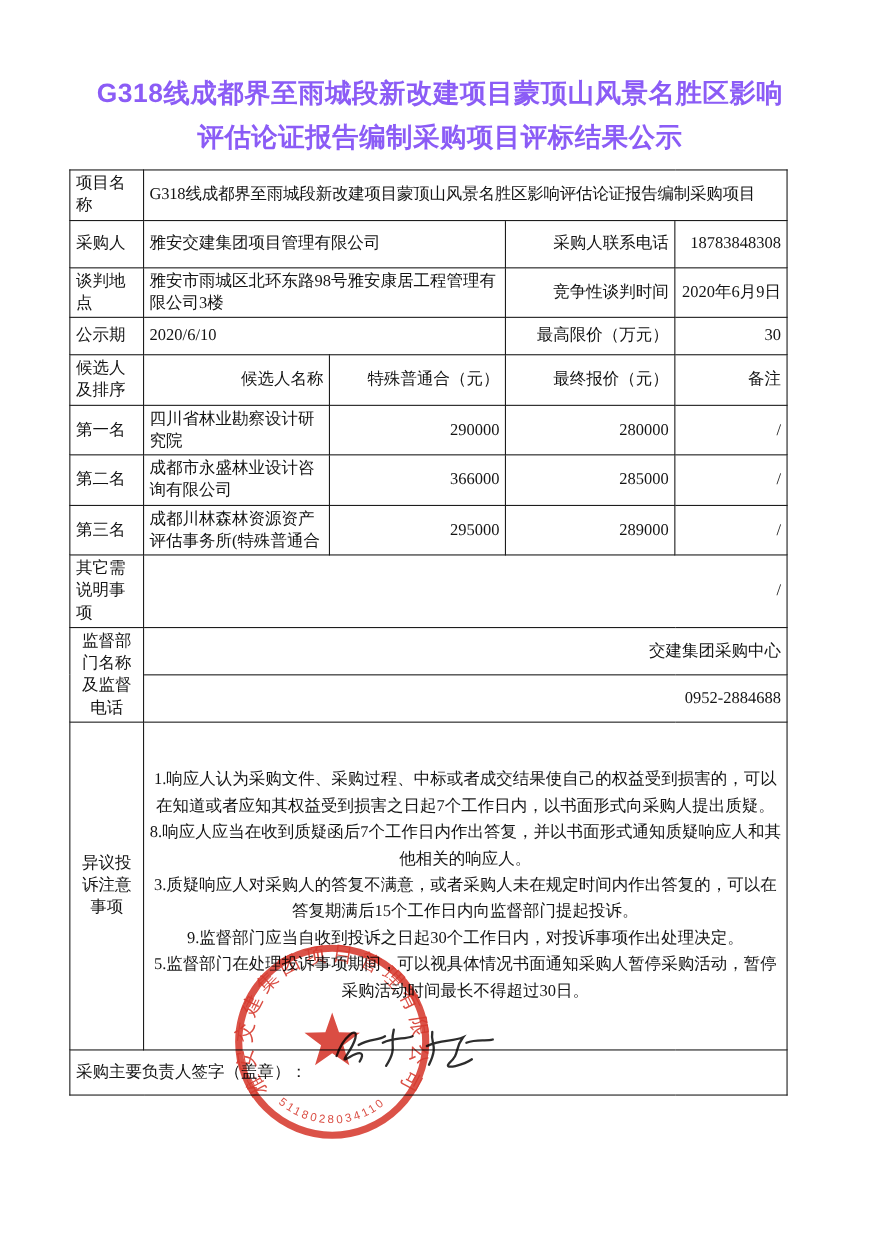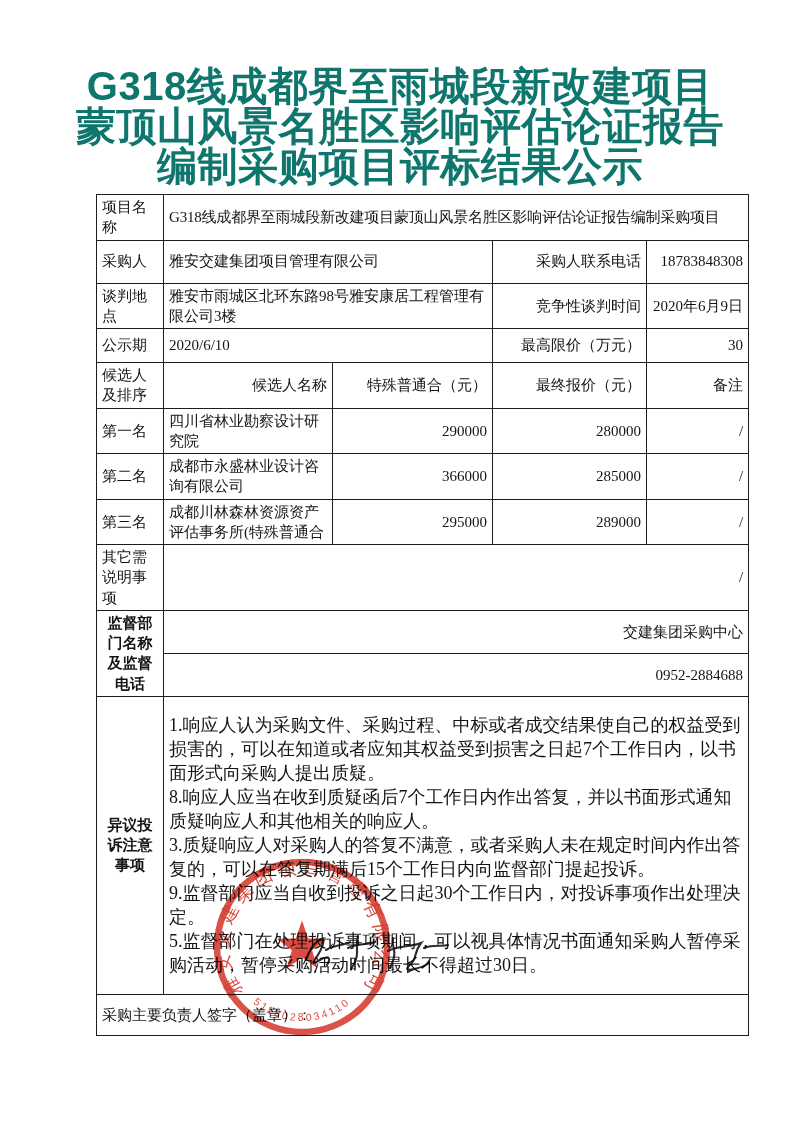--- a/index.html
+++ b/index.html
@@ -4,40 +4,40 @@
 <style>
   html,body{margin:0;padding:0;}
   body{
     width:800px;height:1130px;background:#ffffff;position:relative;
     font-family:"Liberation Serif","DejaVu Serif",serif;color:#111;
     overflow:hidden;
   }
   .page-title{
     width:648px;margin:66px auto 8px auto;text-align:center;
     font-family:"Liberation Sans","DejaVu Sans",sans-serif;
-    font-weight:700;font-size:40px;line-height:40px;color:#0f766e;
+    font-weight:700;font-size:24px;line-height:40px;color:#8b5cf6;
     letter-spacing:0.5px;
   }
   table.doc{
     border-collapse:collapse;table-layout:fixed;
-    width:652px;margin-left:96px;
+    width:652px;margin-left:63px;
   }
   table.doc td{
     border:1.6px solid #1d1d1d;
     font-size:15px;line-height:1.35;color:#141414;
     padding:2px 5px;vertical-align:middle;
     overflow:hidden;
   }
   td.lbl{text-align:left;}
-  td.lblc{text-align:center;font-weight:bold;}
+  td.lblc{text-align:center;}
   td.ctr{text-align:right;}
   td.lft{text-align:left;}
   td.small{font-size:14.4px;letter-spacing:-0.2px;}
   td.notice-cell{padding:6px 8px;}
-  .notice-item{font-size:18px;line-height:24px;text-align:left;}
+  .notice-item{font-size:15px;line-height:24px;text-align:center;}
   .seal-wrap{position:absolute;left:211px;top:856px;width:182px;height:182px;
     mix-blend-mode:multiply;pointer-events:none;}
   .sig-wrap{position:absolute;left:296px;top:924px;width:180px;height:56px;
     mix-blend-mode:multiply;pointer-events:none;}
 </style>
 </head>
 <body>
 
 <div class="page-title">G318线成都界至雨城段新改建项目蒙顶山风景名胜区影响评估论证报告编制采购项目评标结果公示</div>
 

